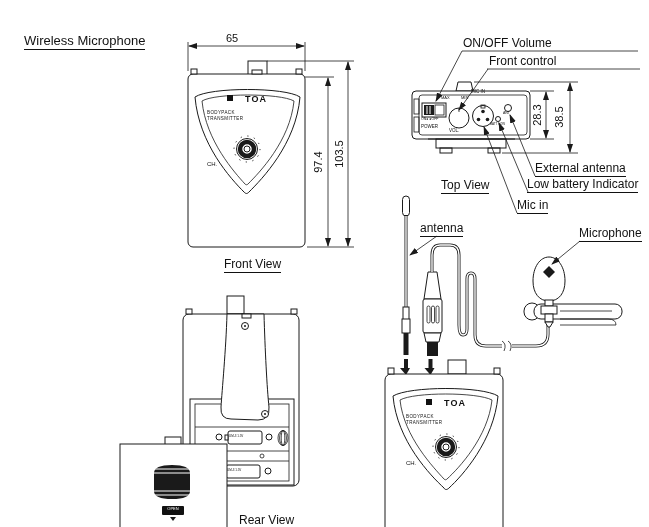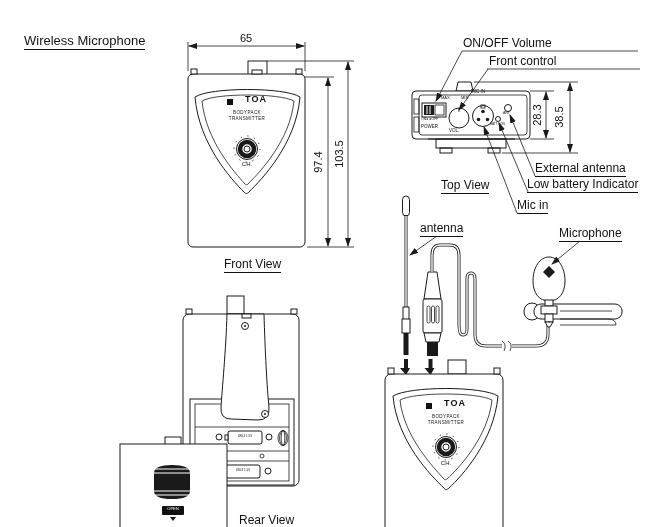--- a/index.html
+++ b/index.html
@@ -11,28 +11,28 @@
   .fw{fill:#fff;stroke:#1a1a1a;stroke-width:1;}
   .fb{fill:#1a1a1a;stroke:none;}
   .cable{stroke:#1a1a1a;stroke-width:3;fill:none;}
   .cablecore{stroke:#fff;stroke-width:1.4;fill:none;}
   .lbl{position:absolute;white-space:nowrap;color:#111;line-height:1.1;}
   .s13{font-size:13px;}
   .s12{font-size:12px;}
   .s11{font-size:11px;}
   .u{border-bottom:1px solid #111;padding-bottom:1px;}
   .rot{transform:rotate(-90deg);transform-origin:center center;text-align:center;}
-  .ctr{text-align:center;}
+  .ctr{text-align:left;}
   .t6{font-size:6px;}
   .t5{font-size:4.5px;}
   .t4{font-size:4px;}
   .t35{font-size:3.5px;}
   .t3{font-size:3px;}
   .face{letter-spacing:0.4px;}
-  .logo{display:flex;align-items:flex-end;justify-content:center;gap:12px;font-weight:bold;
+  .logo{display:flex;align-items:flex-start;justify-content:center;gap:12px;font-weight:bold;
         font-size:9px;letter-spacing:1px;}
   .logo-sq{display:inline-block;width:6px;height:6px;background:#111;}
   .openlbl{position:absolute;background:#111;color:#fff;font-size:4px;text-align:center;
            border-radius:1px;line-height:1.6;}
 </style>
 </head>
 <body>
 
 <div class="stage">
 
@@ -275,21 +275,21 @@
 <div class="lbl t4" style="left:441px;top:67px;">MAX</div>
 <div class="lbl t4" style="left:461px;top:67px;">MIN</div>
 <div class="lbl t5" style="left:471px;top:61px;">MIC IN</div>
 <div class="lbl t5" style="left:449px;top:100px;">VOL.</div>
 <div class="lbl t5" style="left:421px;top:96px;">POWER</div>
 <div class="lbl t35" style="left:421px;top:89px;">ON●  ●OFF</div>
 <div class="lbl t3" style="left:490px;top:94px;">BATT LOW</div>
 <div class="lbl t35" style="left:503px;top:83px;">ANT</div>
 
 <div class="lbl s12 u" style="left:420px;top:193px;">antenna</div>
-<div class="lbl s12 u" style="left:559px;top:198px;">Microphone</div>
+<div class="lbl s12 u" style="left:579px;top:198px;">Microphone</div>
 
 <div class="lbl logo" style="left:406px;top:370px;width:80px;">
       <span class="logo-sq"></span>
       <span>TOA</span>
     </div>
 <div class="lbl t5 ctr face" style="left:406px;top:386px;width:80px;">BODYPACK</div>
 <div class="lbl t5 ctr face" style="left:406px;top:392px;width:80px;">TRANSMITTER</div>
 <div class="lbl t6 ctr" style="left:406px;top:431px;width:80px;">CH.</div>
 
 <div class="lbl t3 ctr" style="left:229px;top:406px;width:32px;">UM-3 1.5V</div>

